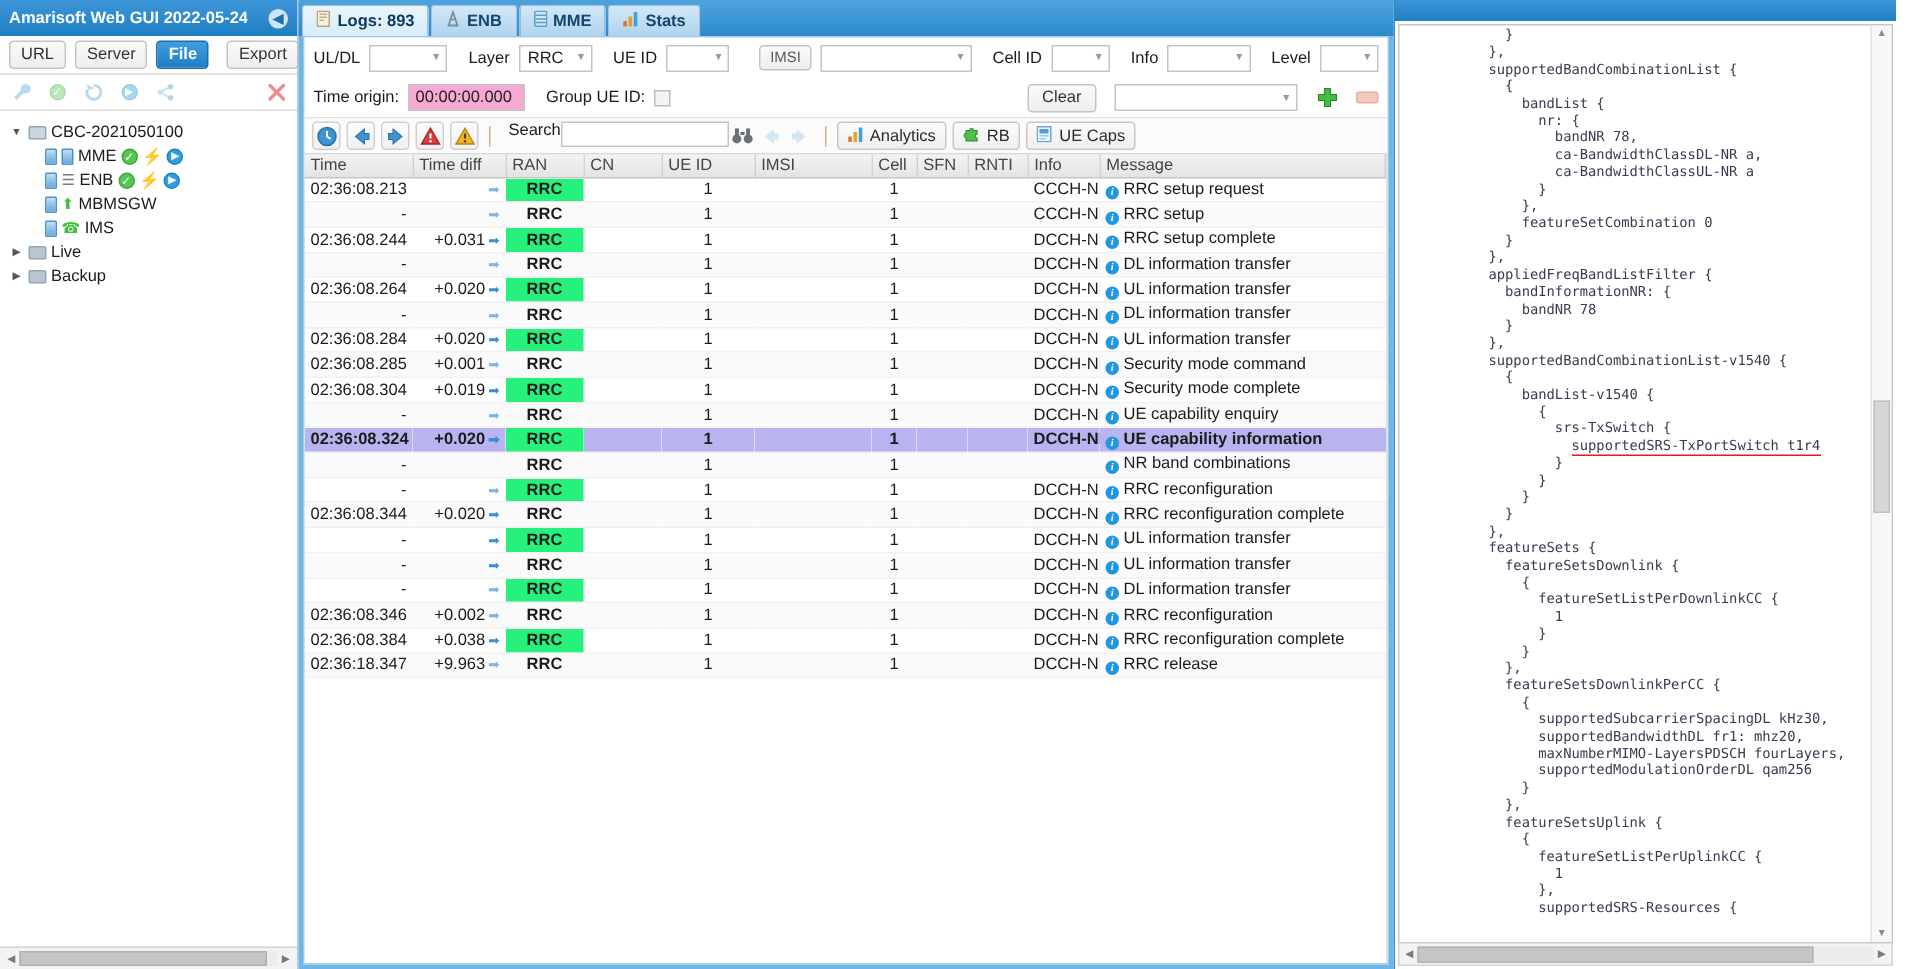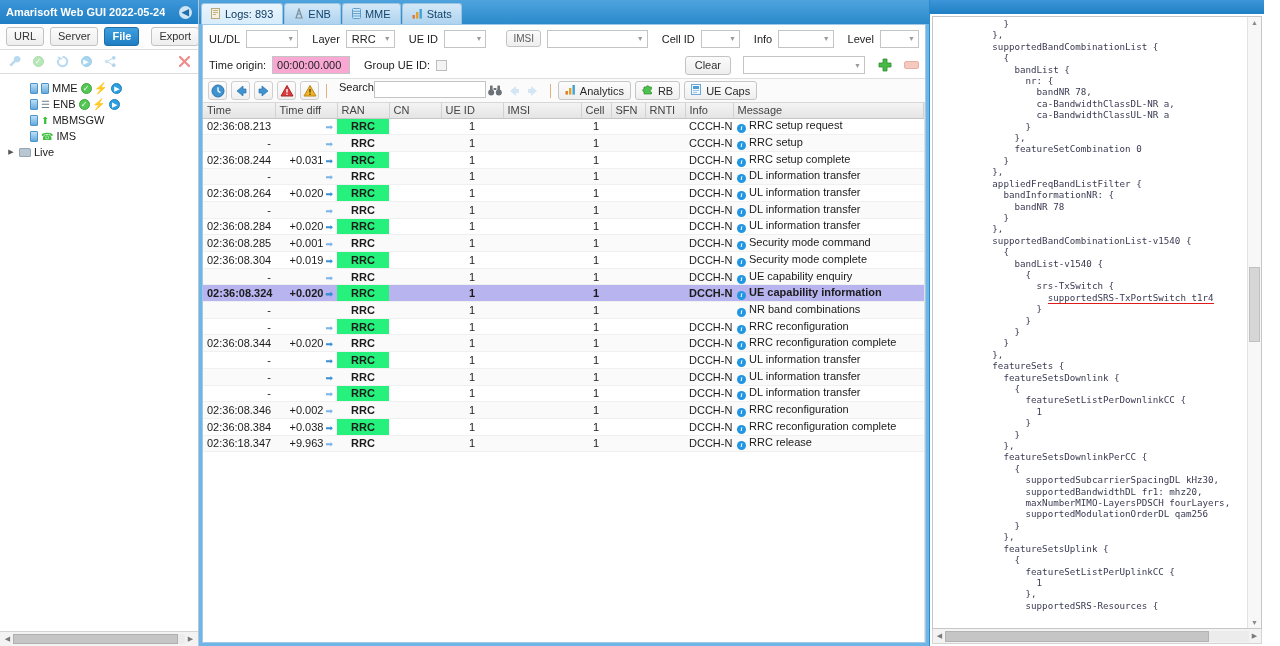--- a/index.html
+++ b/index.html
@@ -107,21 +107,21 @@
     height: 24px; display: flex; align-items: flex-end;
     background: linear-gradient(#4ea3dd,#2b8acb);
     padding-left: 2px; gap: 1px;
   }
   .tab {
     height: 21px; display: flex; align-items: center; gap: 4px;
     padding: 0 9px;
     background: linear-gradient(#d3e8f7,#aed3ef);
     border: 1px solid #9cc4e2; border-bottom: none;
     border-radius: 3px 3px 0 0;
-    color: #14456e; font-weight: normal; font-size: 11px;
+    color: #14456e; font-weight: bold; font-size: 11px;
     cursor: pointer; white-space: nowrap;
   }
   .tab.selected {
     background: linear-gradient(#eaf5fd,#d7ecfa);
     color: #0d3a61;
   }
   .center-body {
     flex: 1 1 auto;
     background: #fff;
     margin: 0 3px 3px 3px;
@@ -353,20 +353,25 @@
       </span>
       <span class="spacer"></span>
       <span class="icon-btn">
         <svg width="13" height="13" viewBox="0 0 13 13">
             <path d="M2 2 L11 11 M11 2 L2 11" stroke="#ef8b8b" stroke-width="2.2" fill="none" stroke-linecap="round"></path>
           </svg>
       </span>
     </div>
 
     <div class="tree">
+      <div class="tree-row lvl0">
+        <span class="twisty">▼</span>
+        <span class="g-folder open"></span>
+        <span>CBC-2021050100</span>
+      </div>
 
       <div class="tree-row lvl1">
         <span class="g-db"></span>
         <span class="g-db"></span>
         <span>MME</span>
         <span class="g-ok">✓</span>
         <span class="g-bolt">⚡</span>
         <span class="g-play">▶</span>
       </div>
 
@@ -390,20 +395,25 @@
         <span class="g-phone">☎</span>
         <span>IMS</span>
       </div>
 
       <div class="tree-row lvl0">
         <span class="twisty">▶</span>
         <span class="g-folder"></span>
         <span>Live</span>
       </div>
 
+      <div class="tree-row lvl0">
+        <span class="twisty">▶</span>
+        <span class="g-folder"></span>
+        <span>Backup</span>
+      </div>
     </div>
 
     <div class="left-hscroll">
       <span class="hs-arrow">◀</span>
       <span class="hs-track">
           <span class="hs-thumb"></span>
         </span>
       <span class="hs-arrow">▶</span>
     </div>
   </div>

